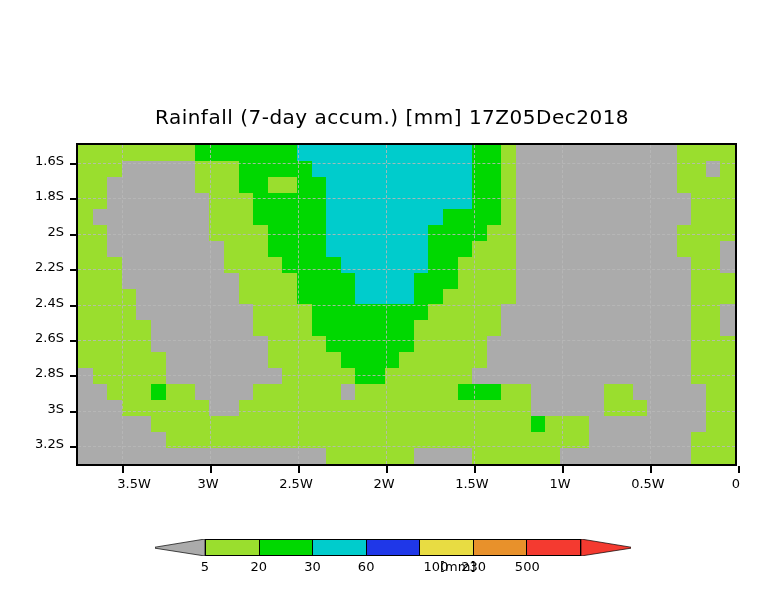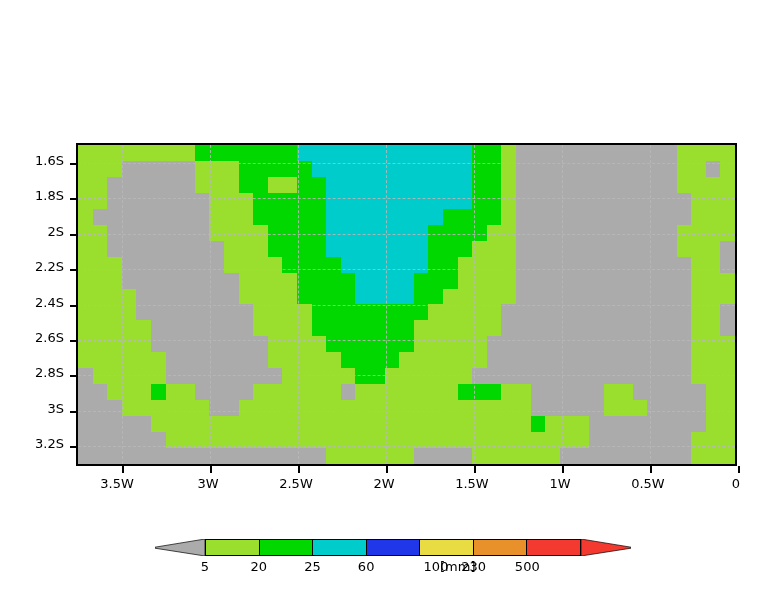--- a/index.html
+++ b/index.html
@@ -105,20 +105,21 @@
     font-size:13px;color:#000;
     white-space:nowrap;
     font-family:"DejaVu Sans", sans-serif;
   }
 </style>
 </head>
 <body>
 
 <div id="chart-root">
 
+  <div id="chart-title">Rainfall (7-day accum.) [mm] 17Z05Dec2018</div>
 
   <div id="plot-frame">
     <div id="heatmap">
         <div title="5-10 mm" style="background: rgb(154, 222, 46);"></div>
         <div title="5-10 mm" style="background: rgb(154, 222, 46);"></div>
         <div title="5-10 mm" style="background: rgb(154, 222, 46);"></div>
         <div title="5-10 mm" style="background: rgb(154, 222, 46);"></div>
         <div title="5-10 mm" style="background: rgb(154, 222, 46);"></div>
         <div title="5-10 mm" style="background: rgb(154, 222, 46);"></div>
         <div title="5-10 mm" style="background: rgb(154, 222, 46);"></div>
@@ -1067,29 +1068,29 @@
         <div class="cb-seg" title="50-100" style="background: rgb(31, 55, 232);"></div>
         <div class="cb-seg" title="100-150" style="background: rgb(232, 220, 66);"></div>
         <div class="cb-seg" title="150-300" style="background: rgb(232, 145, 43);"></div>
         <div class="cb-seg" title="&gt;300" style="background: rgb(244, 58, 48);"></div>
       </div>
     <svg id="cb-arrow-right" class="cb-arrow" viewBox="0 0 50 17" preserveAspectRatio="none">
       <polygon points="0,0 0,17 50,9.2 50,8.2" fill="#f43a30" stroke="#000" stroke-width="0.7"></polygon>
     </svg>
   <div class="cb-tick" style="left: 50px;">5</div>
       <div class="cb-tick" style="left: 103.714px;">20</div>
-      <div class="cb-tick" style="left: 157.429px;">25</div>
+      <div class="cb-tick" style="left: 157.429px;">30</div>
       <div class="cb-tick" style="left: 211.143px;">60</div>
       <div class="cb-tick" style="left: 281px;">100</div>
       <div class="cb-tick" style="left: 318.571px;">230</div>
       <div class="cb-tick" style="left: 372.286px;">500</div>
     </div>
   <div id="cb-units">[mm]</div>
 
-<div class="lab-x" style="left: 77px; width: 80px; top: 476px;">3.5W</div>
+<div class="lab-x" style="left: 94px; width: 80px; top: 476px;">3.5W</div>
     <div class="lab-x" style="left: 167.988px; width: 80px; top: 476px;">3W</div>
     <div class="lab-x" style="left: 255.98px; width: 80px; top: 476px;">2.5W</div>
     <div class="lab-x" style="left: 343.971px; width: 80px; top: 476px;">2W</div>
     <div class="lab-x" style="left: 431.963px; width: 80px; top: 476px;">1.5W</div>
     <div class="lab-x" style="left: 519.955px; width: 80px; top: 476px;">1W</div>
     <div class="lab-x" style="left: 607.947px; width: 80px; top: 476px;">0.5W</div>
     <div class="lab-x" style="left: 695.939px; width: 80px; top: 476px;">0</div>
     <div class="lab-x" style="left: 783.931px; width: 80px; top: 476px;">0.5E</div>
     <div class="lab-y" style="left: -2px; width: 66px; top: 152.722px; right: auto;">1.6S</div>
     <div class="lab-y" style="left: -2px; width: 66px; top: 188.167px; right: auto;">1.8S</div>

